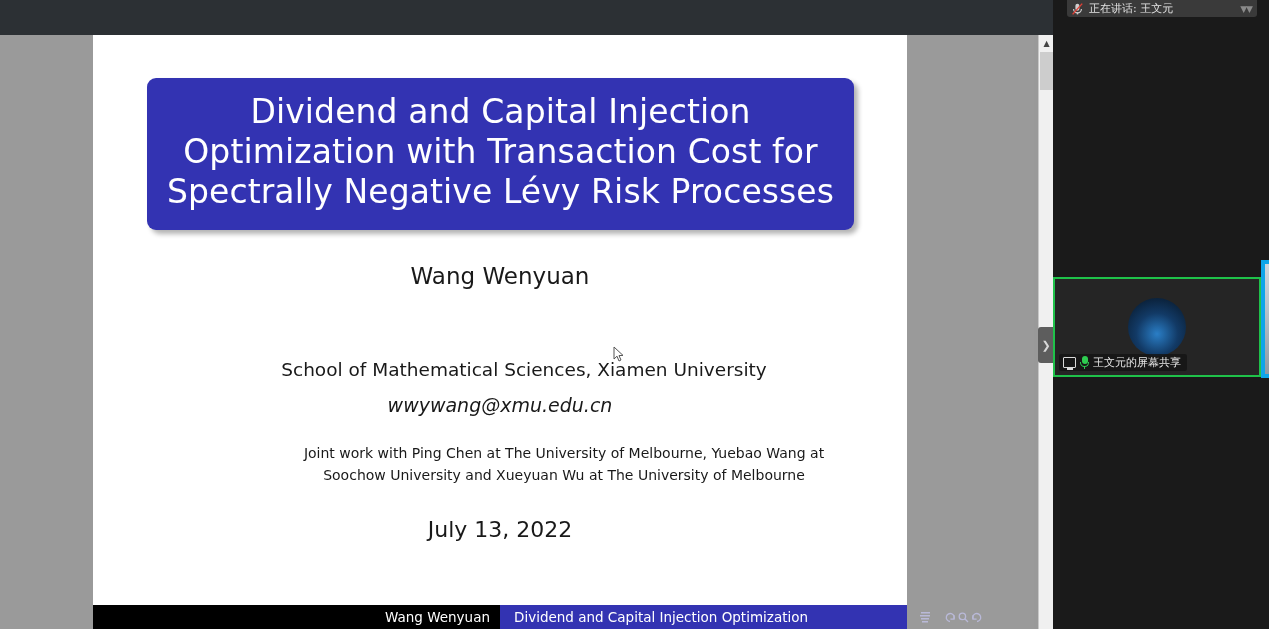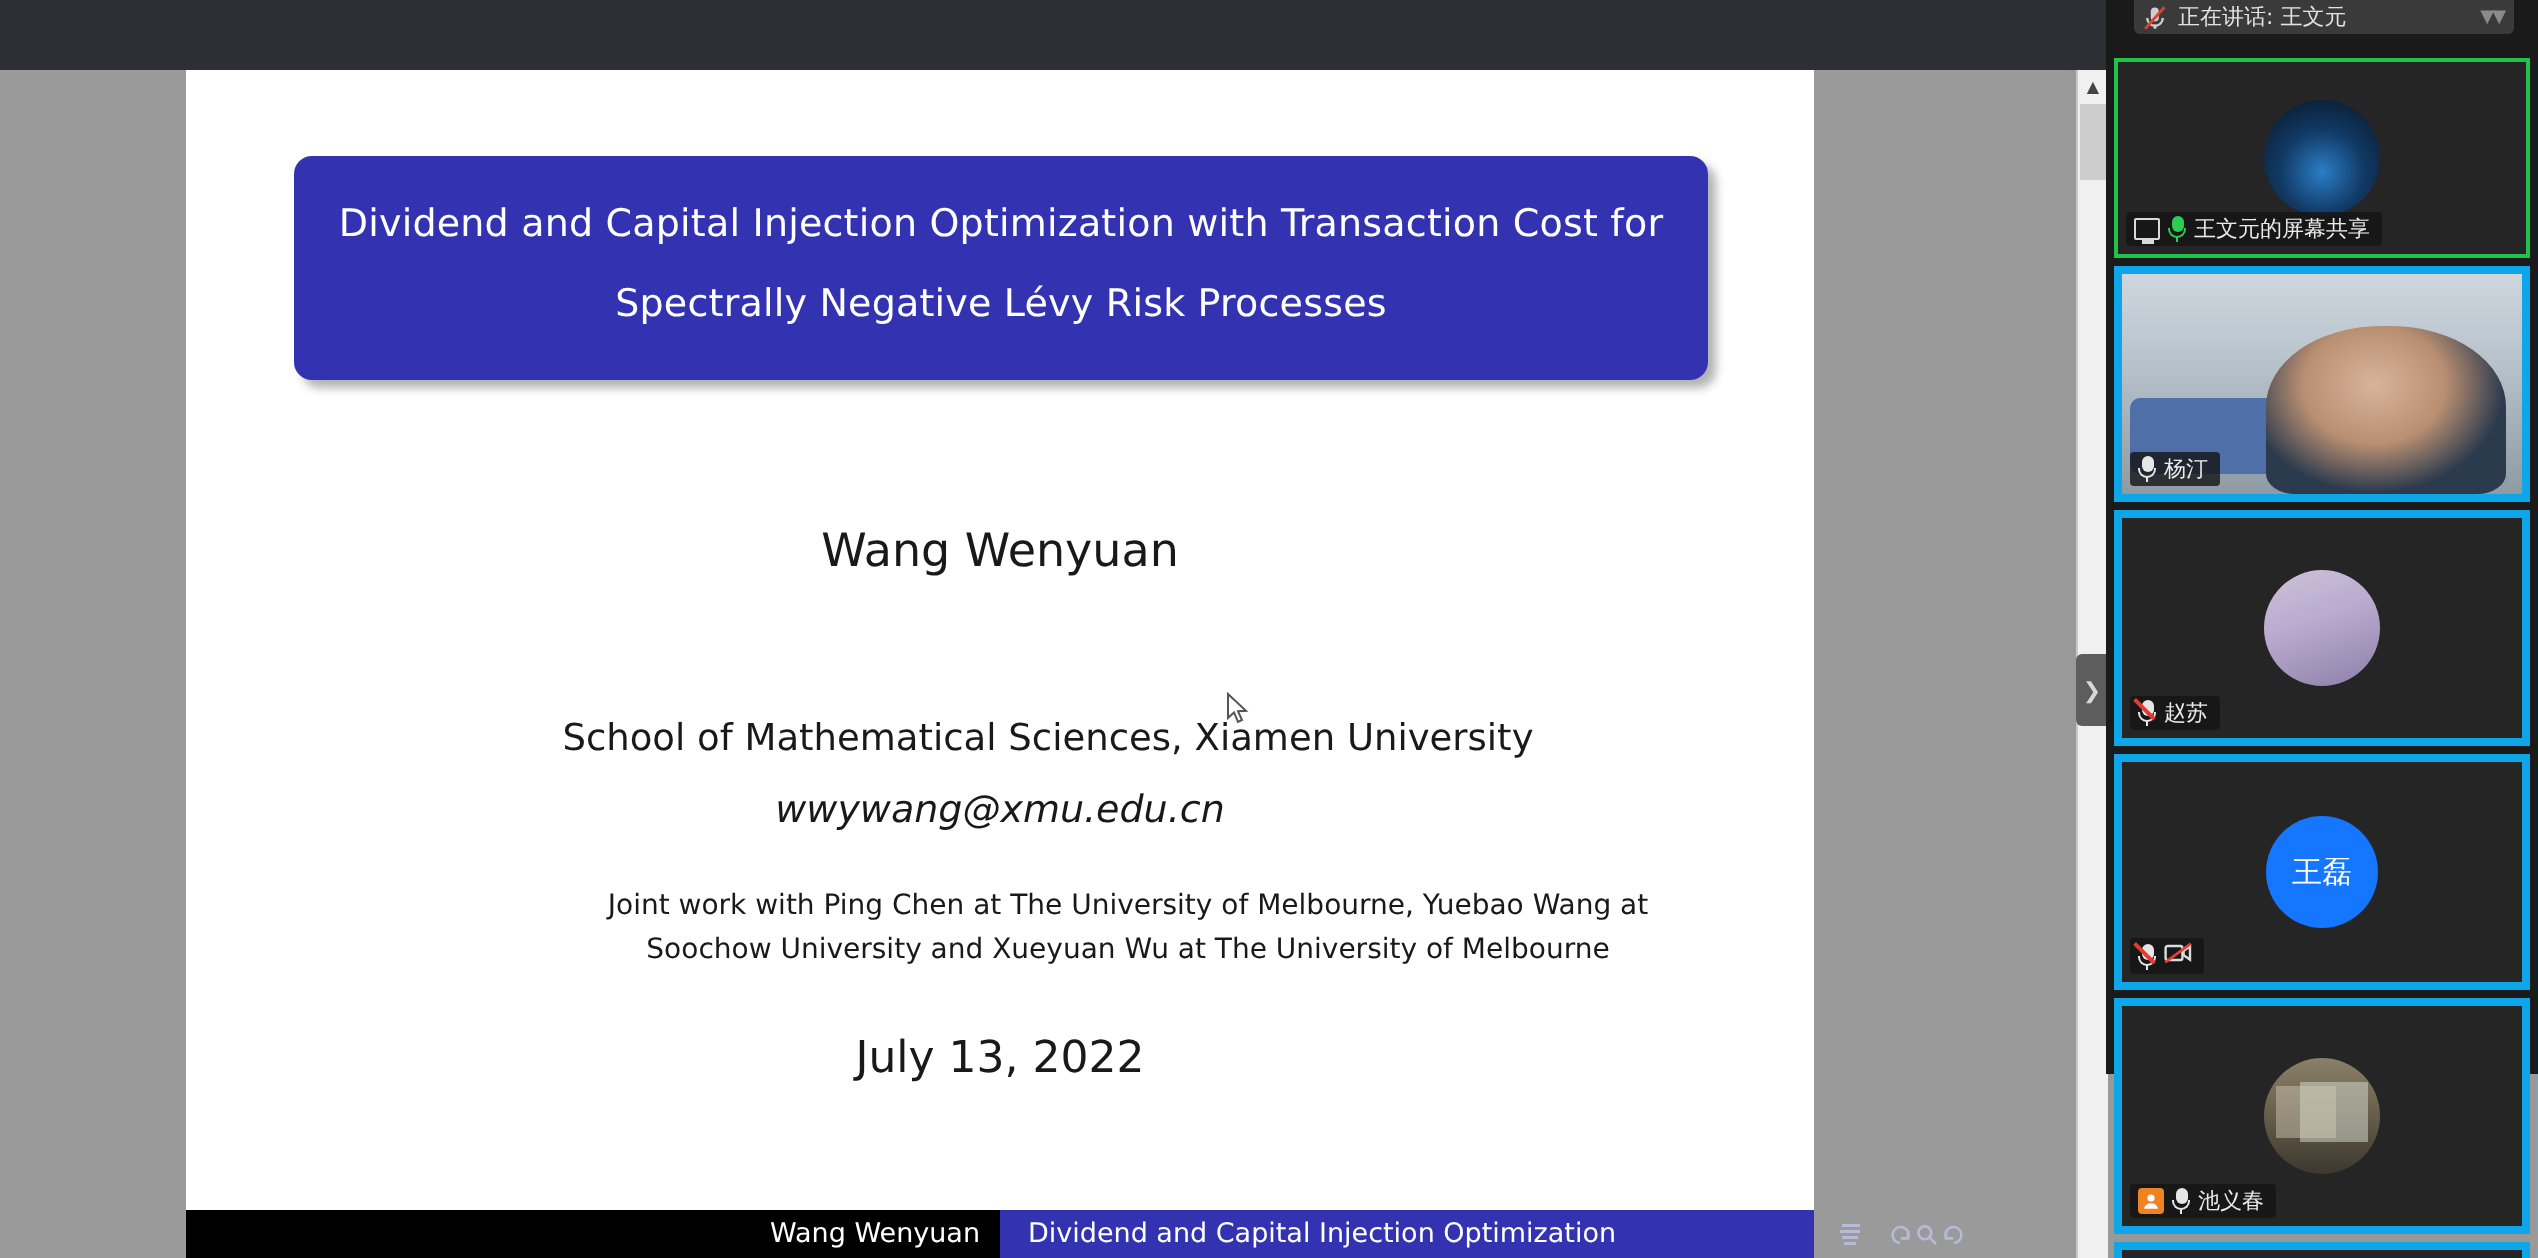--- a/index.html
+++ b/index.html
@@ -32,21 +32,21 @@
   .title-box {
     position: absolute; left: 54px; top: 43px;
     width: 707px;
     background: #3333b2;
     border-radius: 9px;
     box-shadow: 4px 4px 5px rgba(0,0,0,.30);
     padding: 14px 18px 18px 18px;
   }
   .title-box .ttl {
     color: #ffffff; text-align: center;
-    font-size: 19px; line-height: 40px;
+    font-size: 33px; line-height: 40px;
     font-family: "DejaVu Sans", sans-serif;
     font-weight: 400;
     letter-spacing: .1px;
   }
 
   .author {
     position: absolute; left: 0; top: 228px; width: 814px;
     text-align: center; font-size: 23px; color: #191919;
   }
   .affil {
@@ -117,23 +117,23 @@
   .collapse-handle {
     position: absolute; left: 1038px; top: 327px;
     width: 16px; height: 36px;
     background: #5d5d5d; border-radius: 3px 0 0 3px;
     display: flex; align-items: center; justify-content: center;
     color: #d8d8d8; font-size: 11px;
   }
 
   
   .filmstrip {
-    position: absolute; right: 0; top: 0; width: 216px; height: 537px;
+    position: absolute; right: 0; top: 0; width: 216px; height: 629px;
     background: #1a1a1a;
-    display: flex; flex-direction: column; align-items: center;
+    display: flex; flex-direction: row; align-items: center;
     padding-top: 12px;
   }
   .speaking-bar {
     position: absolute; left: 14px; top: 0px; width: 190px; height: 17px;
     background: #3a3a3a; border-radius: 0 0 3px 3px;
     display: flex; align-items: center; gap: 6px; padding: 0 5px;
     color: #e2e2e2; font-size: 11px; z-index: 5;
   }
   .speaking-bar .mic-muted { position: relative; width: 11px; height: 12px; }
   .speaking-bar .chev { margin-left: auto; color: #8a8a8a; font-size: 9px; letter-spacing: -1px; }

